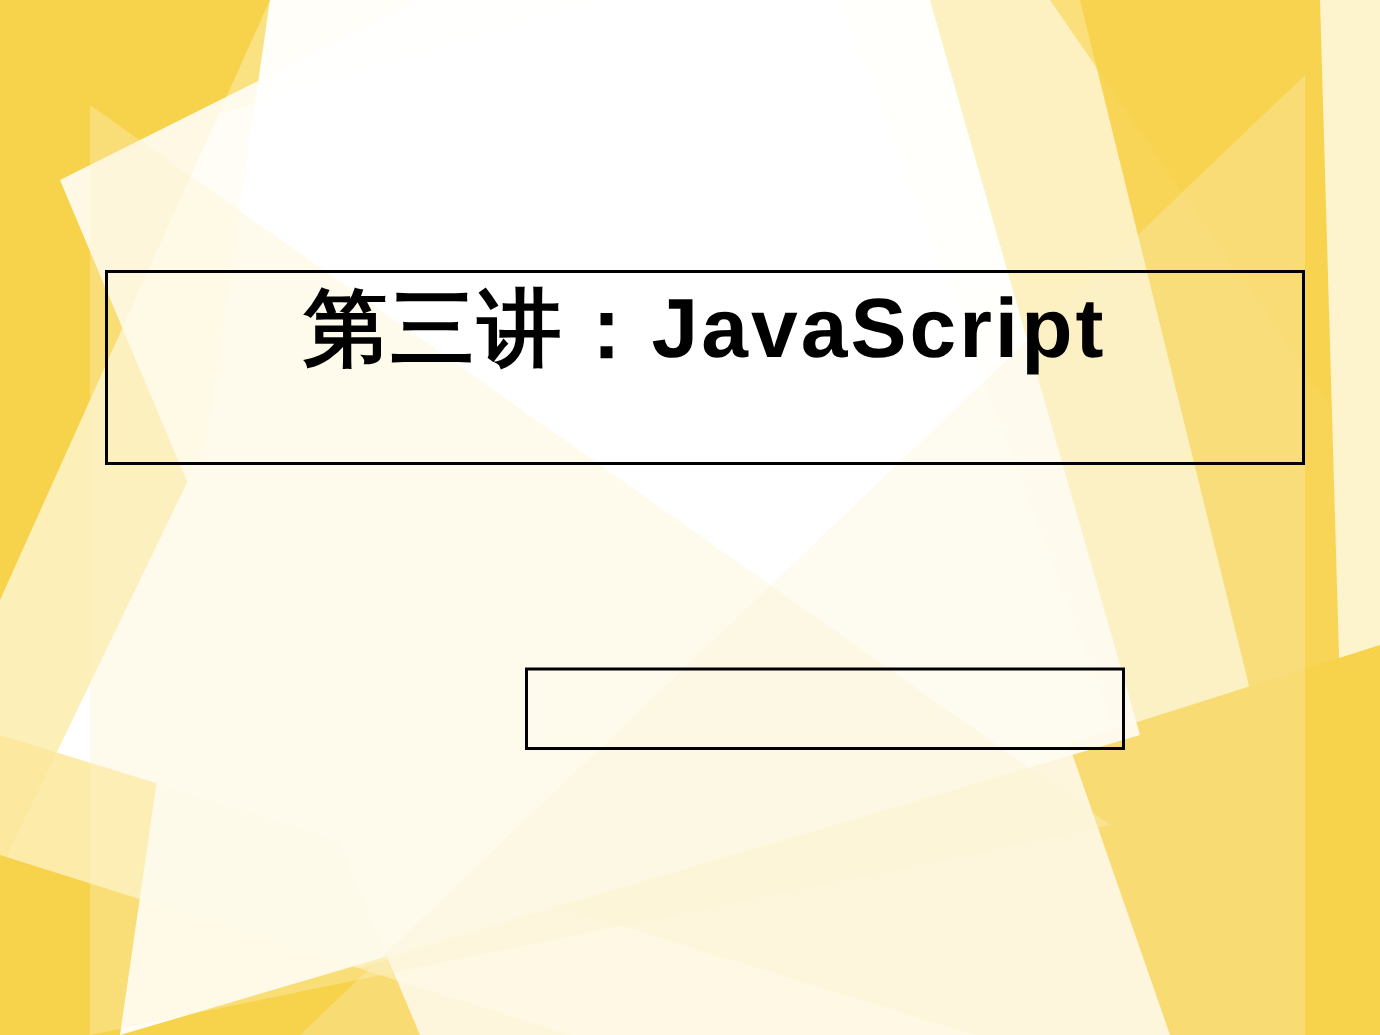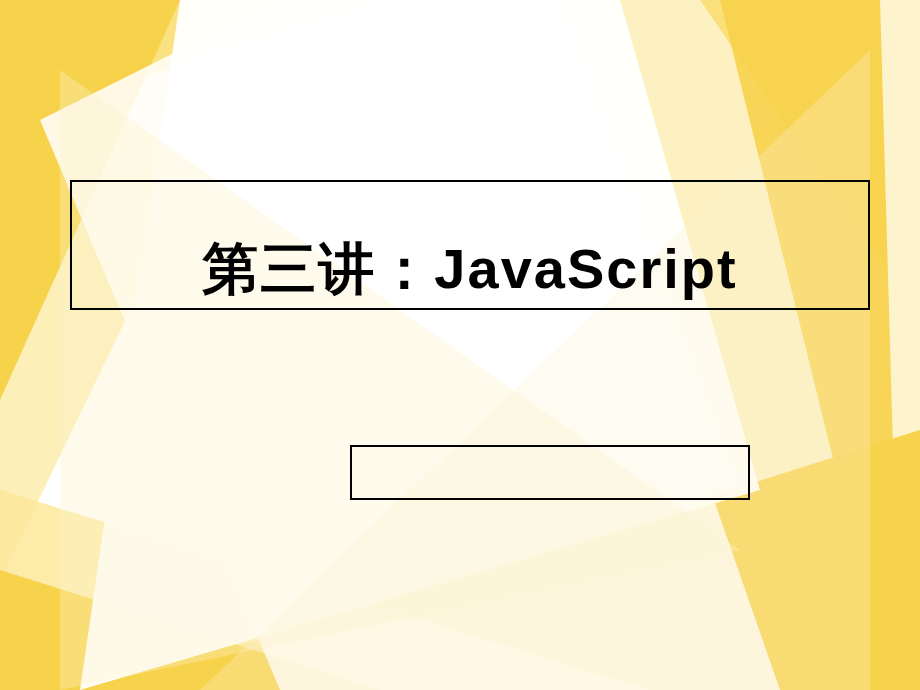--- a/index.html
+++ b/index.html
@@ -24,21 +24,21 @@
     }
     .title-box {
       position: absolute;
       left: 70px;
       top: 180px;
       width: 800px;
       height: 130px;
       border: 2px solid #000;
       background: transparent;
       display: flex;
-      align-items: flex-end;
+      align-items: flex-start;
       justify-content: center;
     }
     .title-text {
       font-size: 56px;
       font-weight: bold;
       color: #000;
       letter-spacing: 2px;
     }
     .subtitle-box {
       position: absolute;

